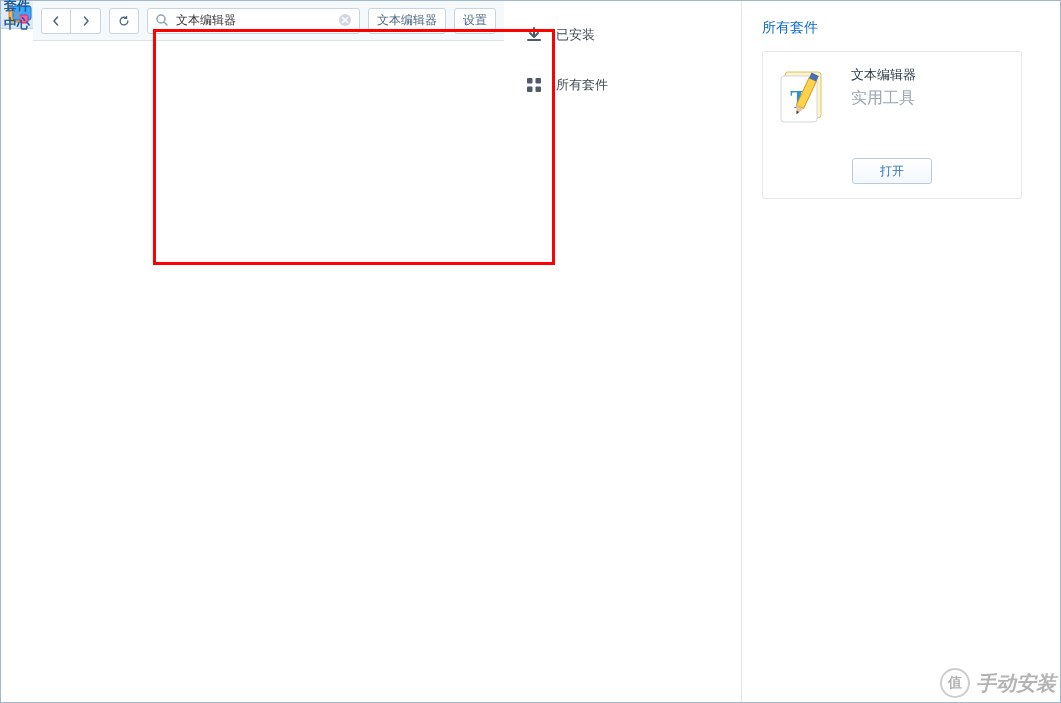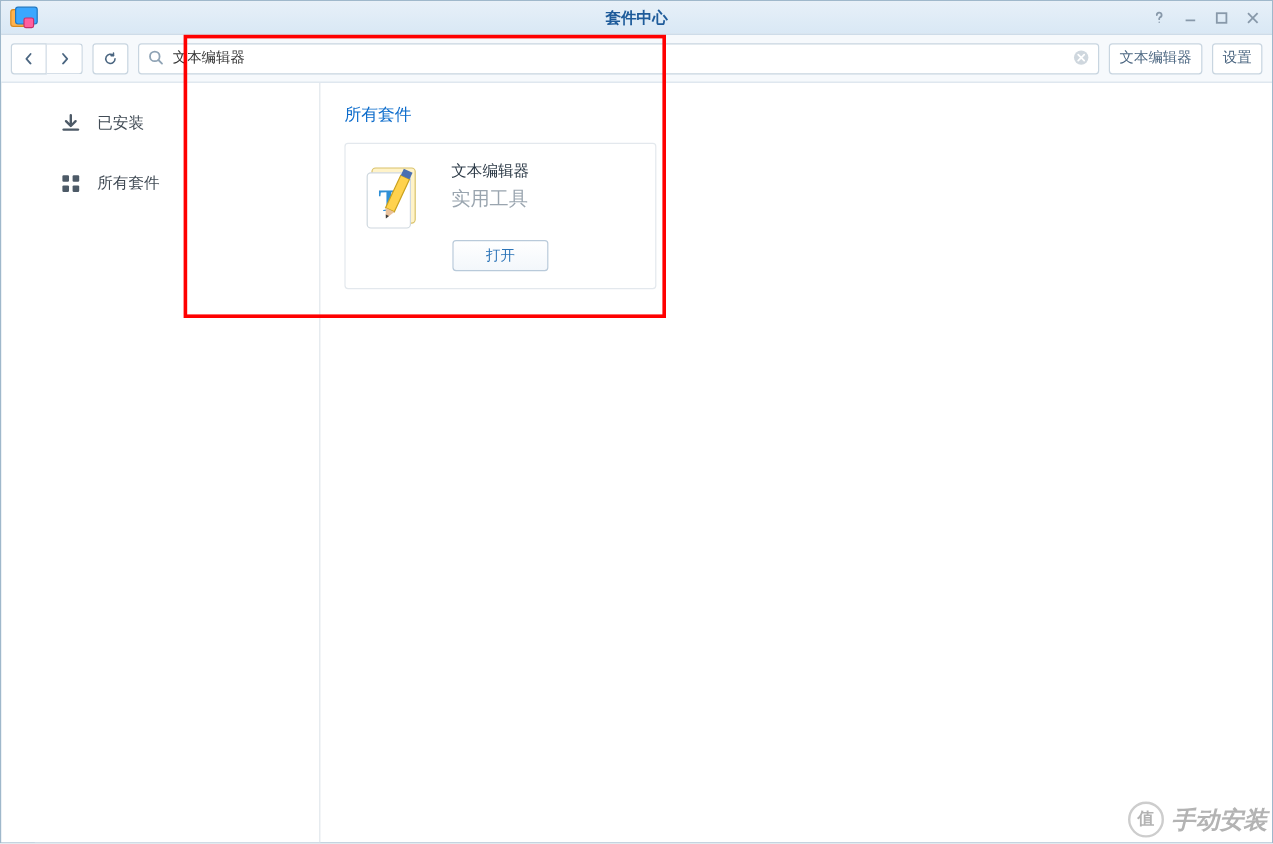--- a/index.html
+++ b/index.html
@@ -1,45 +1,45 @@
 <!DOCTYPE html>
 <html><head>
 <meta charset="utf-8">
 <style>
   * { box-sizing: border-box; margin: 0; padding: 0; }
   html, body { width: 1061px; height: 703px; font-family: "Microsoft YaHei", Arial, sans-serif; font-size: 12px; background: #fff; overflow: hidden; }
-  .window { width: 1061px; height: 703px; border: 1px solid #9fb8cb; display: flex; flex-direction: column; position: relative; background: #fff; }
+  .window { width: 1061px; height: 703px; border: 1px solid #9fb8cb; display: flex; flex-direction: row; position: relative; background: #fff; }
   .titlebar { height: 28px; background: linear-gradient(#e7f0f8, #d9e8f5); border-bottom: 1px solid #c2d4e4; display: flex; align-items: center; position: relative; }
   .titlebar .app-icon { width: 26px; height: 20px; margin-left: 6px; display: flex; align-items: center; justify-content: center; }
   .titlebar .title { position: absolute; left: 0; right: 0; text-align: center; color: #1e5b9a; font-size: 13px; font-weight: 600; pointer-events: none; }
   .titlebar .win-controls { position: absolute; right: 6px; top: 0; height: 28px; display: flex; align-items: center; gap: 10px; color: #7a8fa3; }
   .titlebar .win-controls span { width: 16px; text-align: center; cursor: pointer; }
   .titlebar .win-controls svg { display: block; }
   .toolbar { height: 40px; background: #f6f9fc; border-bottom: 1px solid #d9e3ec; display: flex; align-items: center; padding: 0 8px; gap: 8px; }
   .nav-group { display: flex; gap: 0; }
   .btn { height: 26px; min-width: 30px; background: #fff; border: 1px solid #c8d5e0; border-radius: 3px; display: flex; align-items: center; justify-content: center; cursor: pointer; color: #4b6681; font-size: 12px; padding: 0 8px; }
   .nav-group .btn:first-child { border-top-right-radius: 0; border-bottom-right-radius: 0; }
   .nav-group .btn:last-child { border-top-left-radius: 0; border-bottom-left-radius: 0; border-left: none; }
   .refresh-btn { width: 30px; }
   .search-wrap { flex: 1; position: relative; height: 26px; }
   .search-input { width: 100%; height: 100%; border: 1px solid #c8d5e0; border-radius: 3px; padding: 0 28px 0 28px; font-size: 12px; color: #333; outline: none; }
   .search-icon { position: absolute; left: 8px; top: 5px; color: #8fa3b5; }
   .clear-icon { position: absolute; right: 8px; top: 5px; color: #b0bcc7; cursor: pointer; }
   .body { flex: 1; display: flex; overflow: hidden; }
-  .sidebar { width: 238px; border-right: 1px solid #e0e6ec; background: #fff; padding-top: 18px; margin-left: 28px; }
+  .sidebar { width: 238px; border-right: 1px solid #e0e6ec; background: #fff; padding-top: 18px; }
   .side-item { height: 32px; display: flex; align-items: center; gap: 12px; padding: 0 20px; color: #414b55; cursor: pointer; margin-bottom: 18px; font-size: 13px; }
   .side-item .ico { width: 20px; height: 20px; display: flex; align-items: center; justify-content: center; color: #4d5a67; }
   .content { flex: 1; padding: 18px 20px; overflow: auto; }
   .section-title { color: #0b6bcb; font-size: 14px; margin-bottom: 14px; }
   .card { width: 260px; border: 1px solid #e3e8ed; border-radius: 3px; padding: 14px 14px 14px 14px; background: #fff; }
   .card-top { display: flex; gap: 14px; align-items: flex-start; }
   .card-icon { width: 60px; height: 60px; flex-shrink: 0; }
   .card-name { color: #2c3a47; font-size: 13px; margin-bottom: 4px; }
   .card-cat { color: #9aa5af; font-size: 16px; }
-  .card-action { margin-top: 6px; text-align: center; }
+  .card-action { margin-top: 32px; text-align: center; }
   .open-btn { height: 26px; min-width: 80px; background: linear-gradient(#ffffff,#f3f7fb); border: 1px solid #b9cada; border-radius: 3px; color: #2a73b7; cursor: pointer; font-size: 12px; padding: 0 22px; }
   .highlight { position: absolute; border: 3px solid #ff0000; pointer-events: none; }
   .watermark { position: absolute; right: 4px; bottom: 4px; display: flex; align-items: center; gap: 6px; opacity: 0.75; color: #9a9a9a; font-size: 20px; font-style: italic; font-weight: 700; pointer-events: none; }
   .watermark .circle { width: 30px; height: 30px; border: 2px solid #bdbdbd; border-radius: 50%; display: flex; align-items: center; justify-content: center; font-size: 14px; font-style: normal; color: #9a9a9a; }
 </style>
 </head>
 <body>
 
 <div class="window">
   <div class="titlebar">

